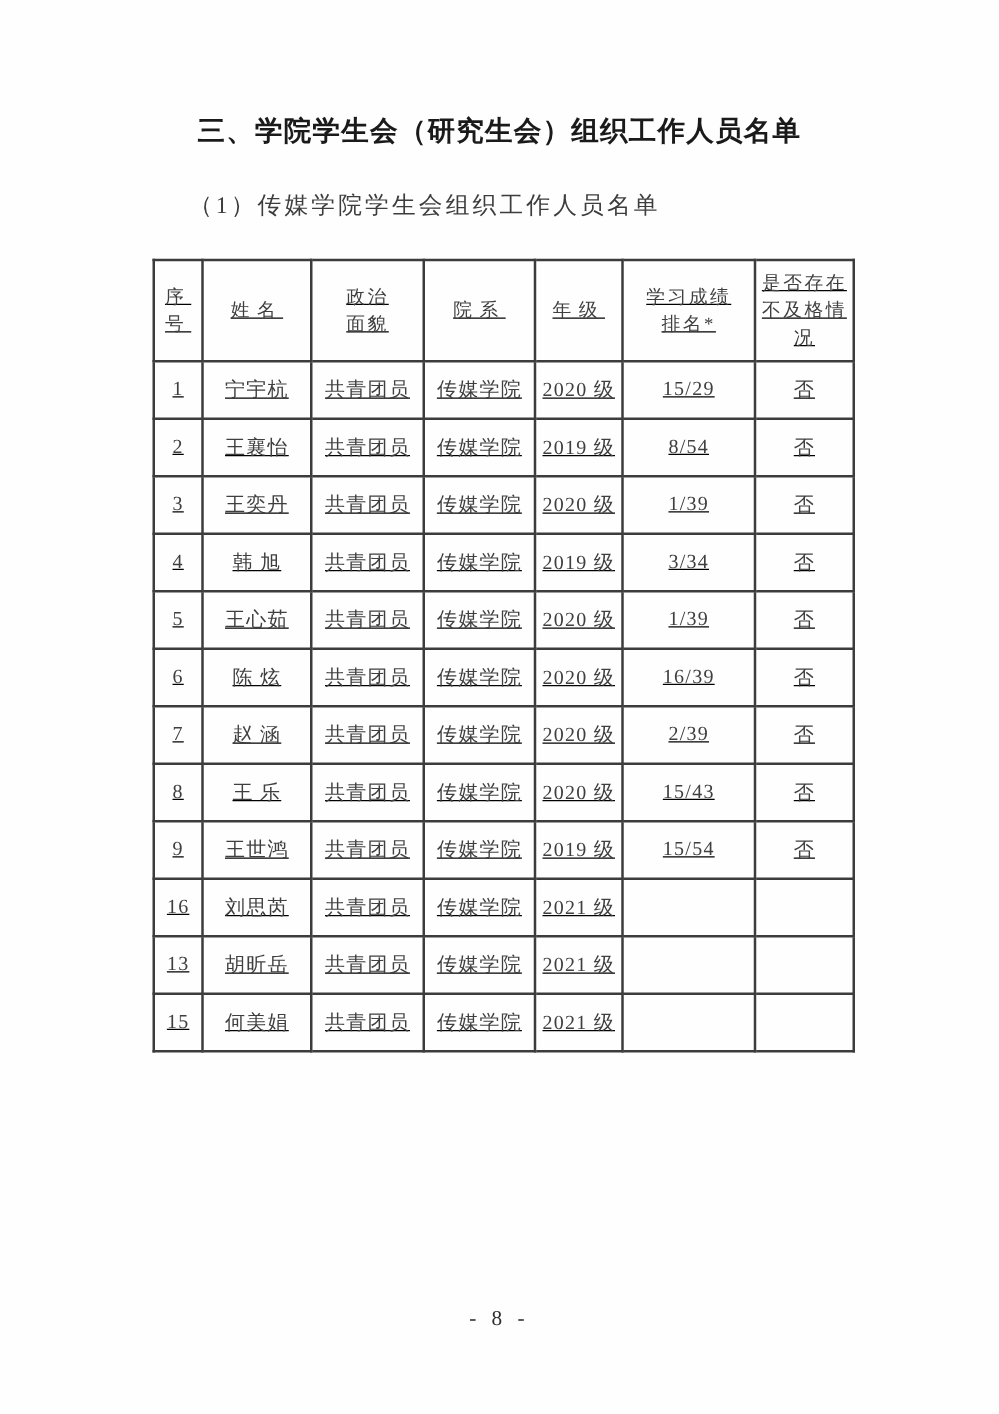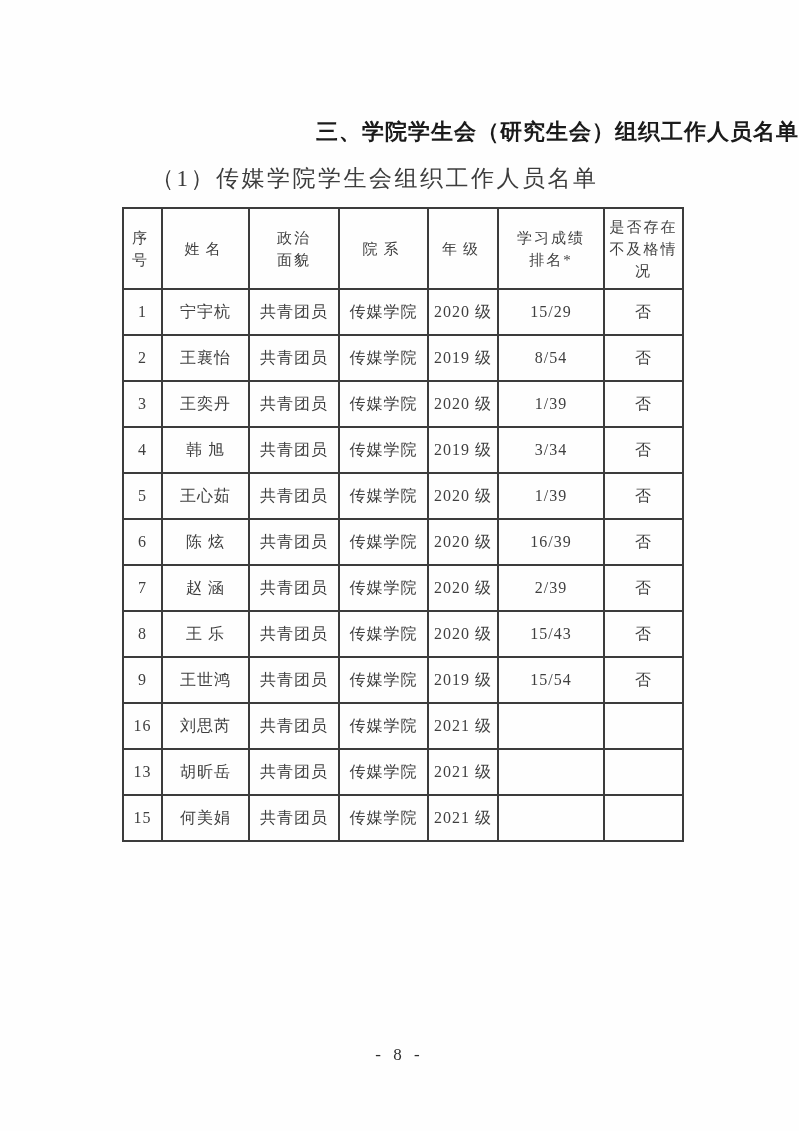--- a/index.html
+++ b/index.html
@@ -4,40 +4,40 @@
 <style>
   html,body{margin:0;padding:0;background:#ffffff;}
   .page{
     position:relative;
     width:799px;height:1131px;
     background:#fefefe;
     font-family:"Liberation Serif", serif;
     overflow:hidden;
   }
   .doc-title{
-    position:absolute;top:117px;left:0;width:100%;
-    text-align:right;
+    position:absolute;top:90px;left:0;width:100%;
+    text-align:center;
     font-family:"Liberation Sans", sans-serif;
     font-weight:bold;
     font-size:22px;
     color:#1a1a1a;
     letter-spacing:1px;
   }
   .doc-subtitle{
     position:absolute;top:151px;left:151px;
-    font-size:23px;
+    font-size:19px;
     color:#3d3d3d;
     letter-spacing:2.5px;
-    margin-top:12px;
   }
   table.roster{
     position:absolute;top:207px;left:122px;
     width:560px;
     border-collapse:collapse;
     table-layout:fixed;
+    text-decoration:underline;
   }
   table.roster th, table.roster td{
     border:2px solid #3c3c3c;
     text-align:center;
     vertical-align:middle;
     font-weight:normal;
     color:#3f3f3f;
     padding:0;
     overflow:hidden;
   }

